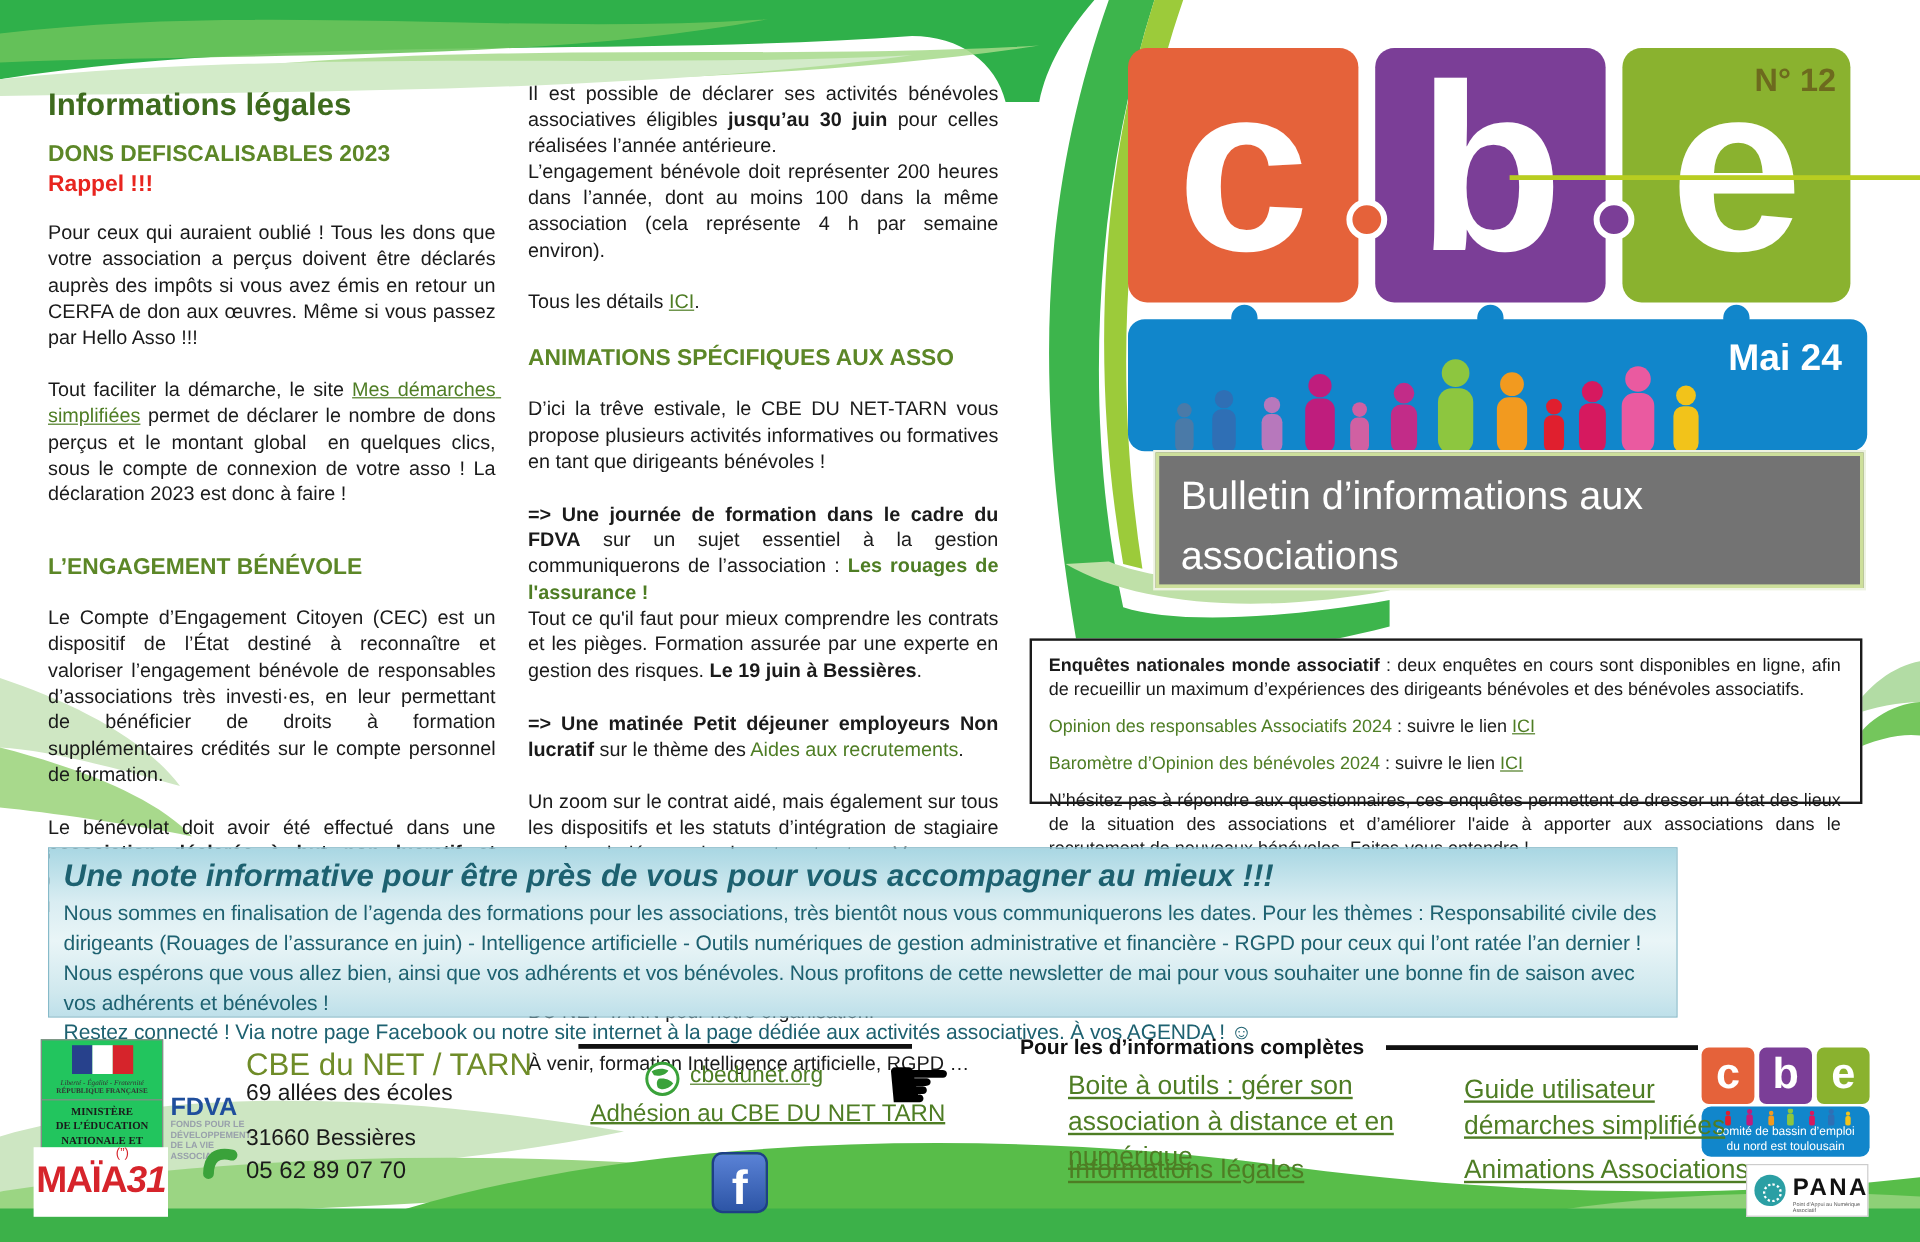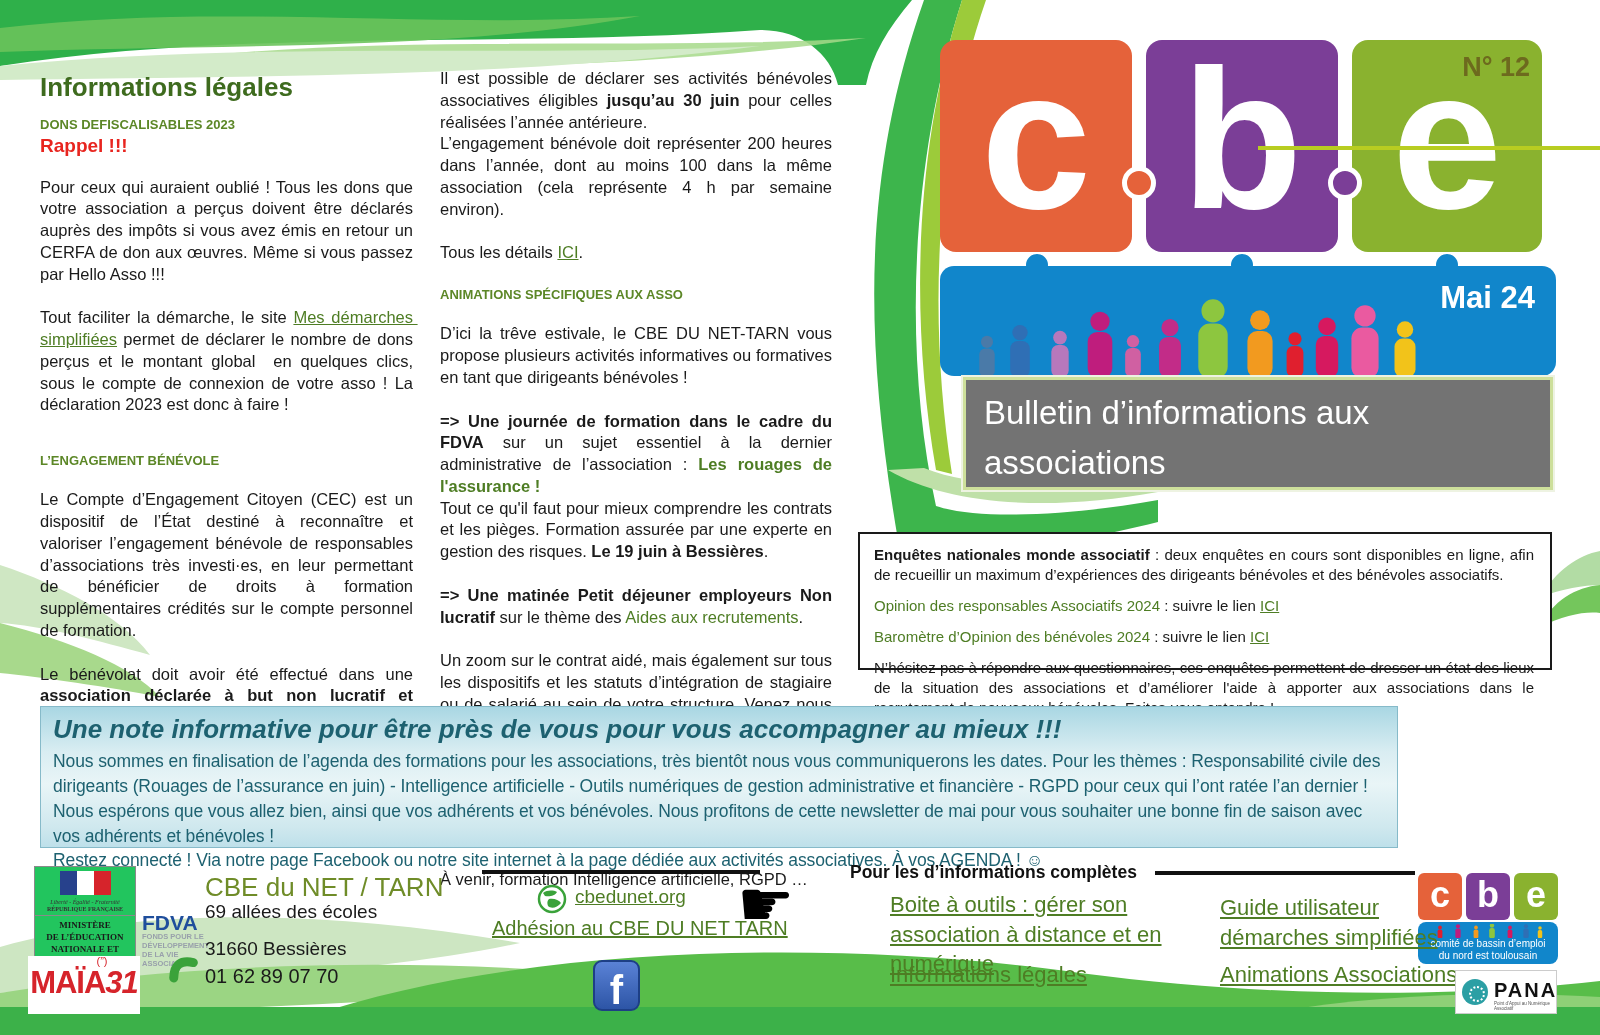--- a/index.html
+++ b/index.html
@@ -9,21 +9,21 @@
   .p{text-align:justify;white-space:pre-wrap;}
   .sb{font-weight:700;}
   .su{text-decoration:underline;}
   .c-green{color:#4e7d24;}
   .pre{white-space:pre-line;}
 
   
   .col{font-size:16.5px;line-height:1.32;z-index:2;}
   .col .p{margin:0 0 22px 0;}
   .h1{font-size:26px;font-weight:700;color:#3e6b1e;margin:0 0 12px 0;}
-  .h2{font-size:13px;font-weight:700;color:#5c8727;margin:0;}
+  .h2{font-size:19px;font-weight:700;color:#5c8727;margin:0;}
   .h2red{font-size:19px;font-weight:700;color:#e8251f;margin:0 0 18px 0;}
 
   
   .tile{border-radius:16px;display:flex;align-items:center;justify-content:center;z-index:1;}
   .tile-letter{font-weight:700;color:#fff;font-size:198px;line-height:0.9;transform:translateY(-6px);}
   .tab{border-radius:50%;box-sizing:border-box;border:5px solid #fff;z-index:2;}
   .bump{width:30px;height:30px;border-radius:50%;background:#1186cb;box-sizing:border-box;border:4px solid #fff;z-index:0;}
   .bluebar{background:#1186cb;border-radius:14px;z-index:1;}
   .issue{font-size:27px;font-weight:700;color:#6d6a1e;z-index:3;}
   .date{font-size:31px;font-weight:700;color:#fff;z-index:3;}
@@ -116,21 +116,21 @@
     <div class="p"><span>Le Compte d’Engagement Citoyen (CEC) est un dispositif de l’État destiné à reconnaître et valoriser l’engagement bénévole de responsables d’associations très investi·es, en leur permettant de bénéficier de droits à formation supplémentaires crédités sur le compte personnel de formation.</span></div>
     <div class="p"><span>Le bénévolat doit avoir été effectué dans une </span><span class="sb">association déclarée à but non lucratif et d’intérêt générale, depuis au moins un an et non plus trois ans (nouveauté 2024 !)</span></div>
   </div>
 
   <div class="abs col" style="left:440px;top:68px;width:392px;">
     <div class="p"><span>Il est possible de déclarer ses activités bénévoles associatives éligibles </span><span class="sb">jusqu’au 30 juin</span><span> pour celles réalisées l’année antérieure.
 L’engagement bénévole doit représenter 200 heures dans l’année, dont au moins 100 dans la même association (cela représente 4 h par semaine environ).</span></div>
     <div class="p"><span>Tous les détails </span><span class="su c-green">ICI</span><span>.</span></div>
     <div class="h2" style="margin-bottom:20px">ANIMATIONS SPÉCIFIQUES AUX ASSO</div>
     <div class="p"><span>D’ici la trêve estivale, le CBE DU NET-TARN vous propose plusieurs activités informatives ou formatives en tant que dirigeants bénévoles !</span></div>
-    <div class="p"><span class="sb">=&gt; Une journée de formation dans le cadre du FDVA</span><span> sur un sujet essentiel à la dernier administrative de l’association : </span><span class="sb c-green">Les rouages de l'assurance !</span><span>
+    <div class="p"><span class="sb">=&gt; Une journée de formation dans le cadre du FDVA</span><span> sur un sujet essentiel à la gestion communiquerons de l’association : </span><span class="sb c-green">Les rouages de l'assurance !</span><span>
 Tout ce qu'il faut pour mieux comprendre les contrats et les pièges. Formation assurée par une experte en gestion des risques. </span><span class="sb">Le 19 juin à Bessières</span><span>.</span></div>
     <div class="p"><span class="sb">=&gt; Une matinée Petit déjeuner employeurs Non lucratif</span><span> sur le thème des </span><span class="c-green">Aides aux recrutements</span><span>.</span></div>
     <div class="p"><span>Un zoom sur le contrat aidé, mais également sur tous les dispositifs et les statuts d’intégration de stagiaire ou de salarié au sein de votre structure. Venez nous rencontrer, autour d’un petit déjeuner offert, pour vous informer - le 21 juin sur Buzet.</span></div>
     <div class="p"><span>Si vous souhaitez participer à l’une et/ou l’autre de ces activités, rapprochez-vous du secrétariat du CBE DU NET-TARN pour notre organisation.</span></div>
     <div class="p"><span>À venir, formation Intelligence artificielle, RGPD …</span></div>
   </div>
 
   <div class="abs tile" style="left:940px;top:40px;width:192px;height:212px;background:#e5623a;">
     <span class="tile-letter">c</span>
   </div>
@@ -257,21 +257,21 @@
     <span class="maia-mark">(”)</span>
     <span class="maia-name">MAÏA</span><span class="maia-name maia-sfx">31</span>
   </div>
 
   <div class="abs f-org fz" style="left:205px;top:872px;">CBE du NET / TARN</div>
   <div class="abs f-addr fz" style="left:205px;top:901px;">69 allées des écoles</div>
   <div class="abs f-addr fz" style="left:205px;top:938px;">31660 Bessières</div>
   <svg class="abs fz" style="left:163px;top:950px;width:36px;height:34px;" viewBox="0 0 52 44">
     <path d="M8 28 Q26 6 44 28" stroke="#3aa23a" stroke-width="13" fill="none" stroke-linecap="round" transform="rotate(-38 26 22)"></path>
   </svg>
-  <div class="abs f-phone fz" style="left:205px;top:965px;">01 62 89 07 70</div>
+  <div class="abs f-phone fz" style="left:205px;top:965px;">05 62 89 07 70</div>
 
   <div class="abs rule" style="left:482px;top:870px;width:278px;height:4px;"></div>
   <svg class="abs fz" style="left:537px;top:884px;width:30px;height:30px;" viewBox="0 0 30 30">
     <circle cx="15" cy="15" r="13" fill="#fff" stroke="#3aa23a" stroke-width="2.5"></circle>
     <path d="M6 9 C10 6 16 6 20 8 C18 12 12 13 8 12 Z" fill="#3aa23a"></path>
     <path d="M12 15 C17 14 22 16 24 19 C20 24 14 25 11 22 C10 19 10 17 12 15 Z" fill="#3aa23a"></path>
   </svg>
   <div class="abs link fz" style="left:575px;top:886px;font-size:19px;">cbedunet.org</div>
   <div class="abs link fz" style="left:492px;top:917px;font-size:20px;">Adhésion au CBE DU NET TARN</div>
   <div class="abs hand fz" style="left:737px;top:872px;">☛</div>

